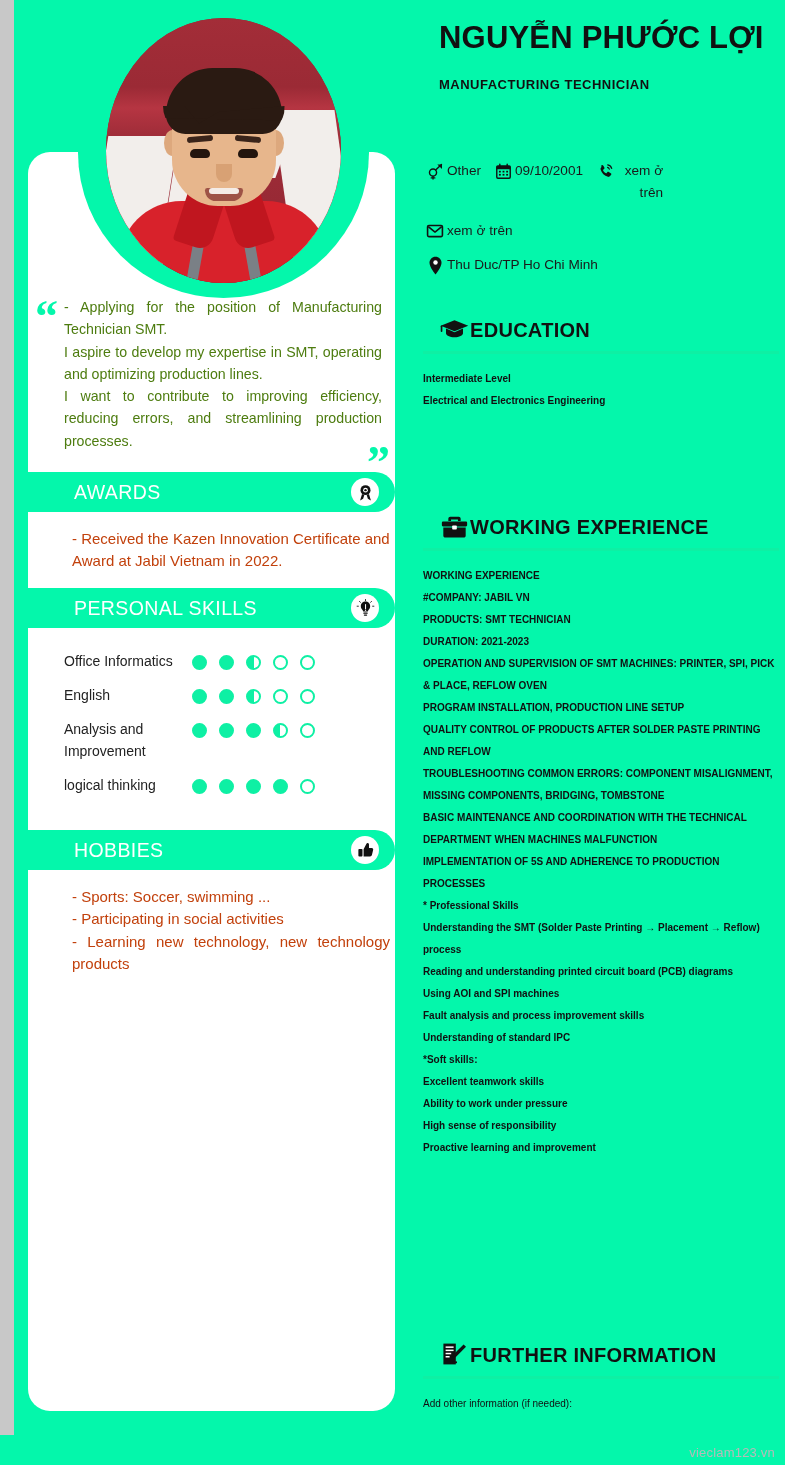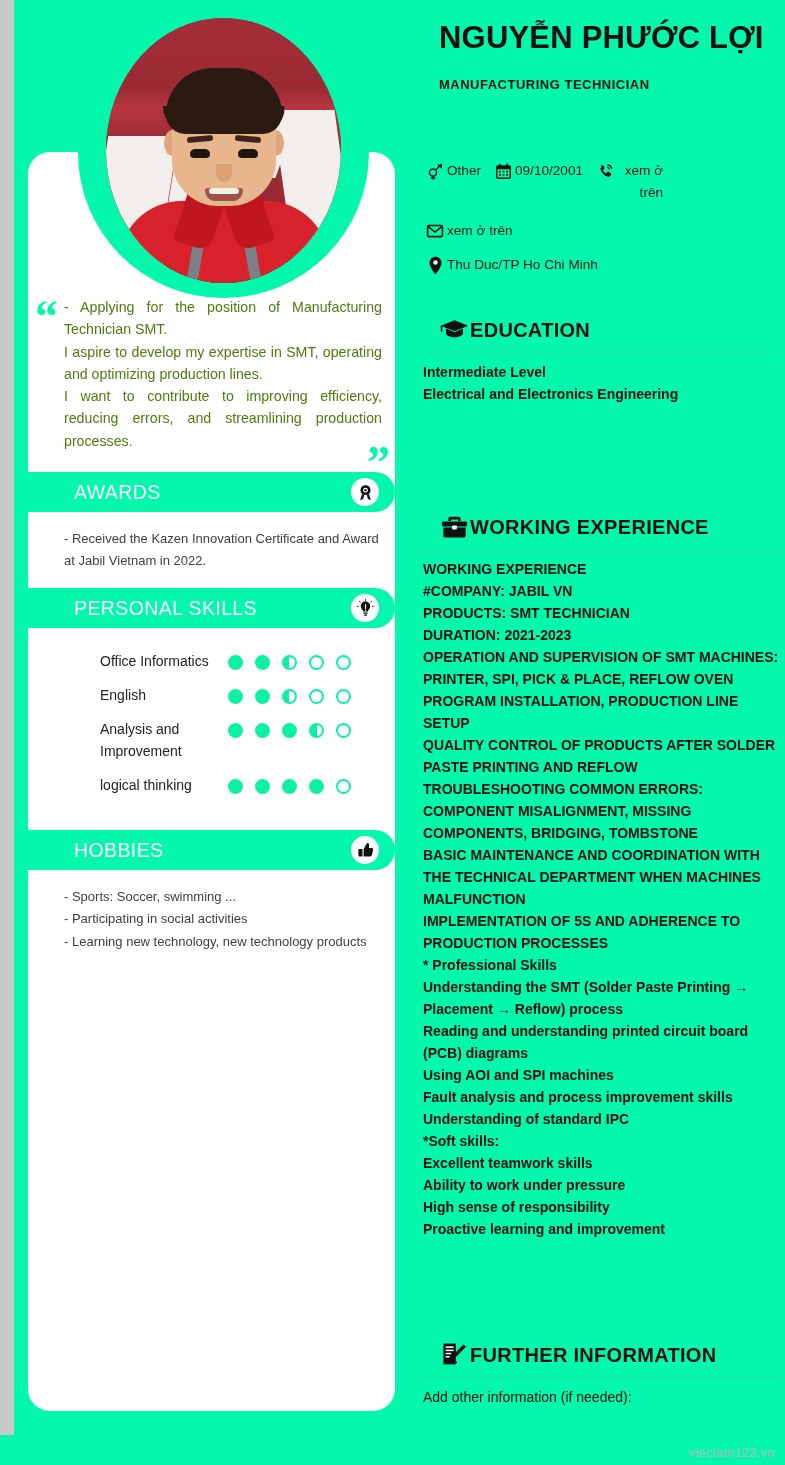--- a/index.html
+++ b/index.html
@@ -234,25 +234,25 @@
     border-radius: 50%;
     background: #ffffff;
     display: flex;
     align-items: center;
     justify-content: center;
   }
   .sec-head .badge svg { display: block; }
 
   .left-body {
     position: absolute;
-    left: 50px;
+    left: 58px;
     width: 318px;
-    font-size: 13px;
+    font-size: 15px;
     line-height: 22.3px;
-    color: #404040;
+    color: #c2410c;
     z-index: 6;
   }
   .justify { text-align: justify; }
 
   
   .skills {
     position: absolute;
     left: 50px;
     top: 650px;
     width: 320px;
@@ -261,21 +261,20 @@
   .skill-row {
     display: flex;
     align-items: flex-start;
     margin-bottom: 12px;
   }
   .skill-name {
     width: 118px;
     font-size: 14px;
     line-height: 22px;
     color: #222;
-    margin-left: 36px;
   }
   .dots {
     display: flex;
     gap: 12px;
     padding-top: 5px;
     margin-left: 10px;
   }
   .dot {
     width: 15px;
     height: 15px;
@@ -365,22 +364,22 @@
   }
   .rule {
     height: 3px;
     background: #0ef0a4;
     margin-top: 6px;
     margin-left: 0;
     width: 356px;
   }
   .r-body {
     padding-left: 0;
-    margin-top: 7px;
-    font-size: 14px;
+    margin-top: 14px;
+    font-size: 10px;
     line-height: 22px;
     color: #111;
   }
   .r-body .bold { font-weight: bold; }
   .r-body .l { display: block; }
   .gap { height: 14px; }
 
   .footer-bar {
     position: absolute;
     left: 0;

